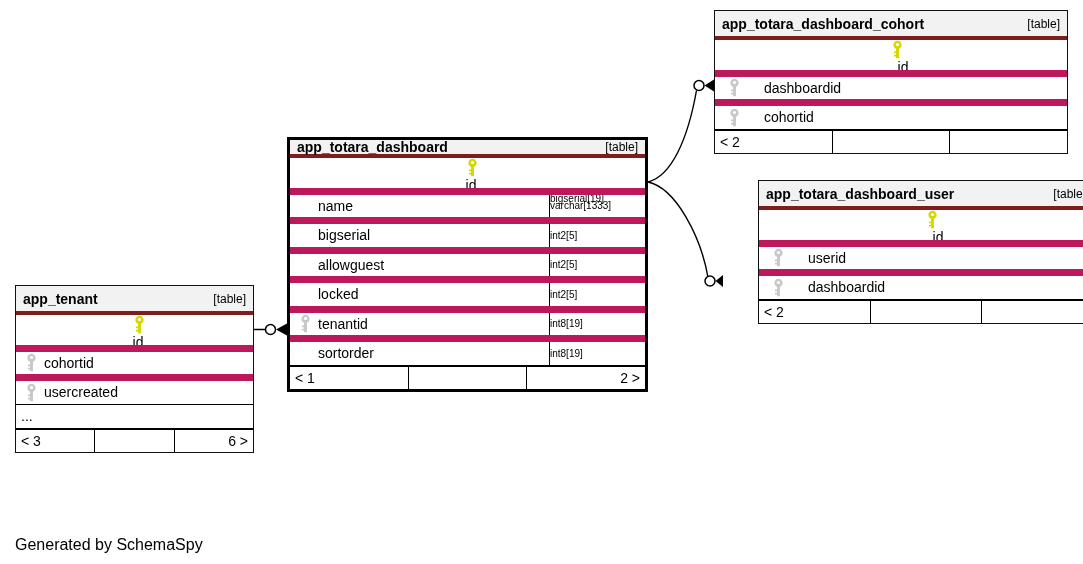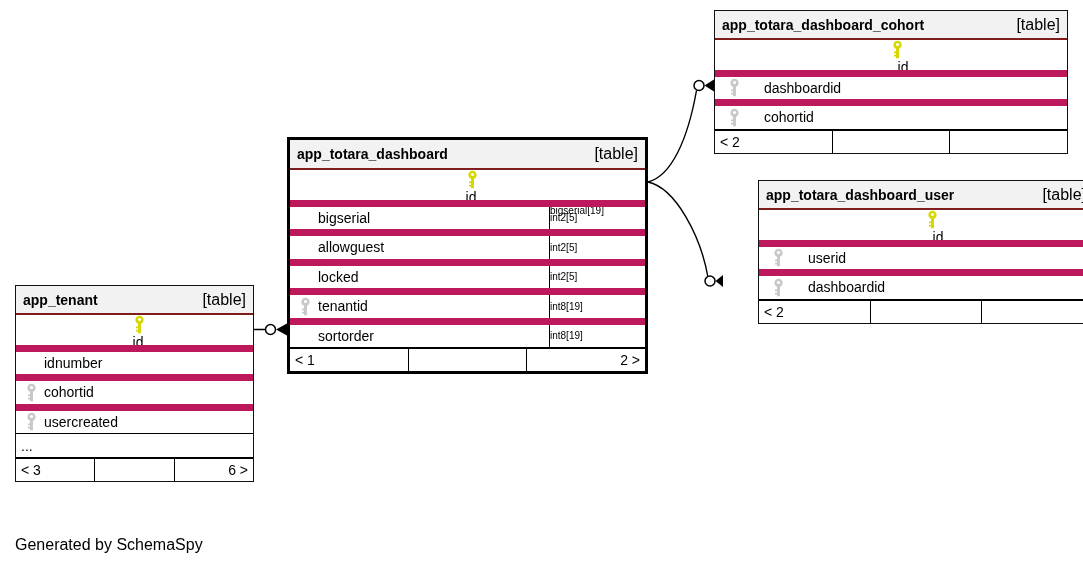--- a/index.html
+++ b/index.html
@@ -8,26 +8,26 @@
     font-family:"Liberation Sans","DejaVu Sans",sans-serif;color:#000;
     overflow:hidden;
   }
   .db-table{
     position:absolute;background:#ffffff;border:1.5px solid #111;
     box-sizing:border-box;display:flex;flex-direction:column;
   }
   .db-table.focus{border:3px solid #000;}
   .tbl-header{
     display:flex;justify-content:space-between;align-items:center;
-    background:#f2f2f2;border-bottom:2px solid #7f1d1d;
+    background:#f2f2f2;border-bottom:4px solid #7f1d1d;
     padding:0 7px;height:29px;flex:0 0 auto;box-sizing:border-box;
   }
-  .focus .tbl-header{height:30px;}
+  .focus .tbl-header{height:18px;}
   .tname{font-weight:bold;font-size:14px;cursor:pointer;}
-  .ttag{font-size:16px;}
+  .ttag{font-size:12px;}
   .col-row{
     display:flex;align-items:center;height:29.5px;flex:0 0 auto;
     border-top:7px solid #be185d;box-sizing:border-box;
   }
   .col-row.first{border-top:none;flex-direction:column;}
   .key-slot{
     width:12px;margin-left:9px;flex:0 0 auto;
     display:flex;align-items:center;justify-content:center;
   }
   .wide .key-slot{margin-left:13px;}
@@ -88,20 +88,25 @@
         <svg width="11" height="19" viewBox="0 0 12 20">
           <path d="M6 .5C8.5 .5 10.5 2.5 10.5 5 10.5 6.9 9.3 8.5 7.6 9.2L7.6 19.5 4.4 19.5 4.4 17.5 2.2 17.5 2.2 15.6 4.4 15.6 4.4 14.2 2.2 14.2 2.2 12.3 4.4 12.3 4.4 9.2C2.7 8.5 1.5 6.9 1.5 5 1.5 2.5 3.5 .5 6 .5Z" fill="#d7d700"></path>
           <circle cx="6" cy="4.6" r="1.7" fill="#fff"></circle>
         </svg>
       </span>
     <span class="col-name">id</span>
     <span class="col-type">bigserial[19]</span>
   </div>
   <div class="col-row">
     <span class="key-slot"></span>
+    <span class="col-name">name</span>
+    <span class="col-type">varchar[1333]</span>
+  </div>
+  <div class="col-row">
+    <span class="key-slot"></span>
     <span class="col-name">bigserial</span>
     <span class="col-type">int2[5]</span>
   </div>
   <div class="col-row">
     <span class="key-slot"></span>
     <span class="col-name">allowguest</span>
     <span class="col-type">int2[5]</span>
   </div>
   <div class="col-row">
     <span class="key-slot"></span>
@@ -216,24 +221,20 @@
   <div class="col-row first">
     <span class="key-slot">
         <svg width="11" height="19" viewBox="0 0 12 20">
           <path d="M6 .5C8.5 .5 10.5 2.5 10.5 5 10.5 6.9 9.3 8.5 7.6 9.2L7.6 19.5 4.4 19.5 4.4 17.5 2.2 17.5 2.2 15.6 4.4 15.6 4.4 14.2 2.2 14.2 2.2 12.3 4.4 12.3 4.4 9.2C2.7 8.5 1.5 6.9 1.5 5 1.5 2.5 3.5 .5 6 .5Z" fill="#d7d700"></path>
           <circle cx="6" cy="4.6" r="1.7" fill="#fff"></circle>
         </svg>
       </span>
     <span class="col-name">id</span>
   </div>
   <div class="col-row">
-    <span class="key-slot"></span>
-    <span class="col-name">idnumber</span>
-  </div>
-  <div class="col-row">
     <span class="key-slot">
         <svg width="11" height="19" viewBox="0 0 12 20">
           <path d="M6 .5C8.5 .5 10.5 2.5 10.5 5 10.5 6.9 9.3 8.5 7.6 9.2L7.6 19.5 4.4 19.5 4.4 17.5 2.2 17.5 2.2 15.6 4.4 15.6 4.4 14.2 2.2 14.2 2.2 12.3 4.4 12.3 4.4 9.2C2.7 8.5 1.5 6.9 1.5 5 1.5 2.5 3.5 .5 6 .5Z" fill="#c8c8c8"></path>
           <circle cx="6" cy="4.6" r="1.7" fill="#fff"></circle>
         </svg>
       </span>
     <span class="col-name">cohortid</span>
   </div>
   <div class="col-row">
     <span class="key-slot">

